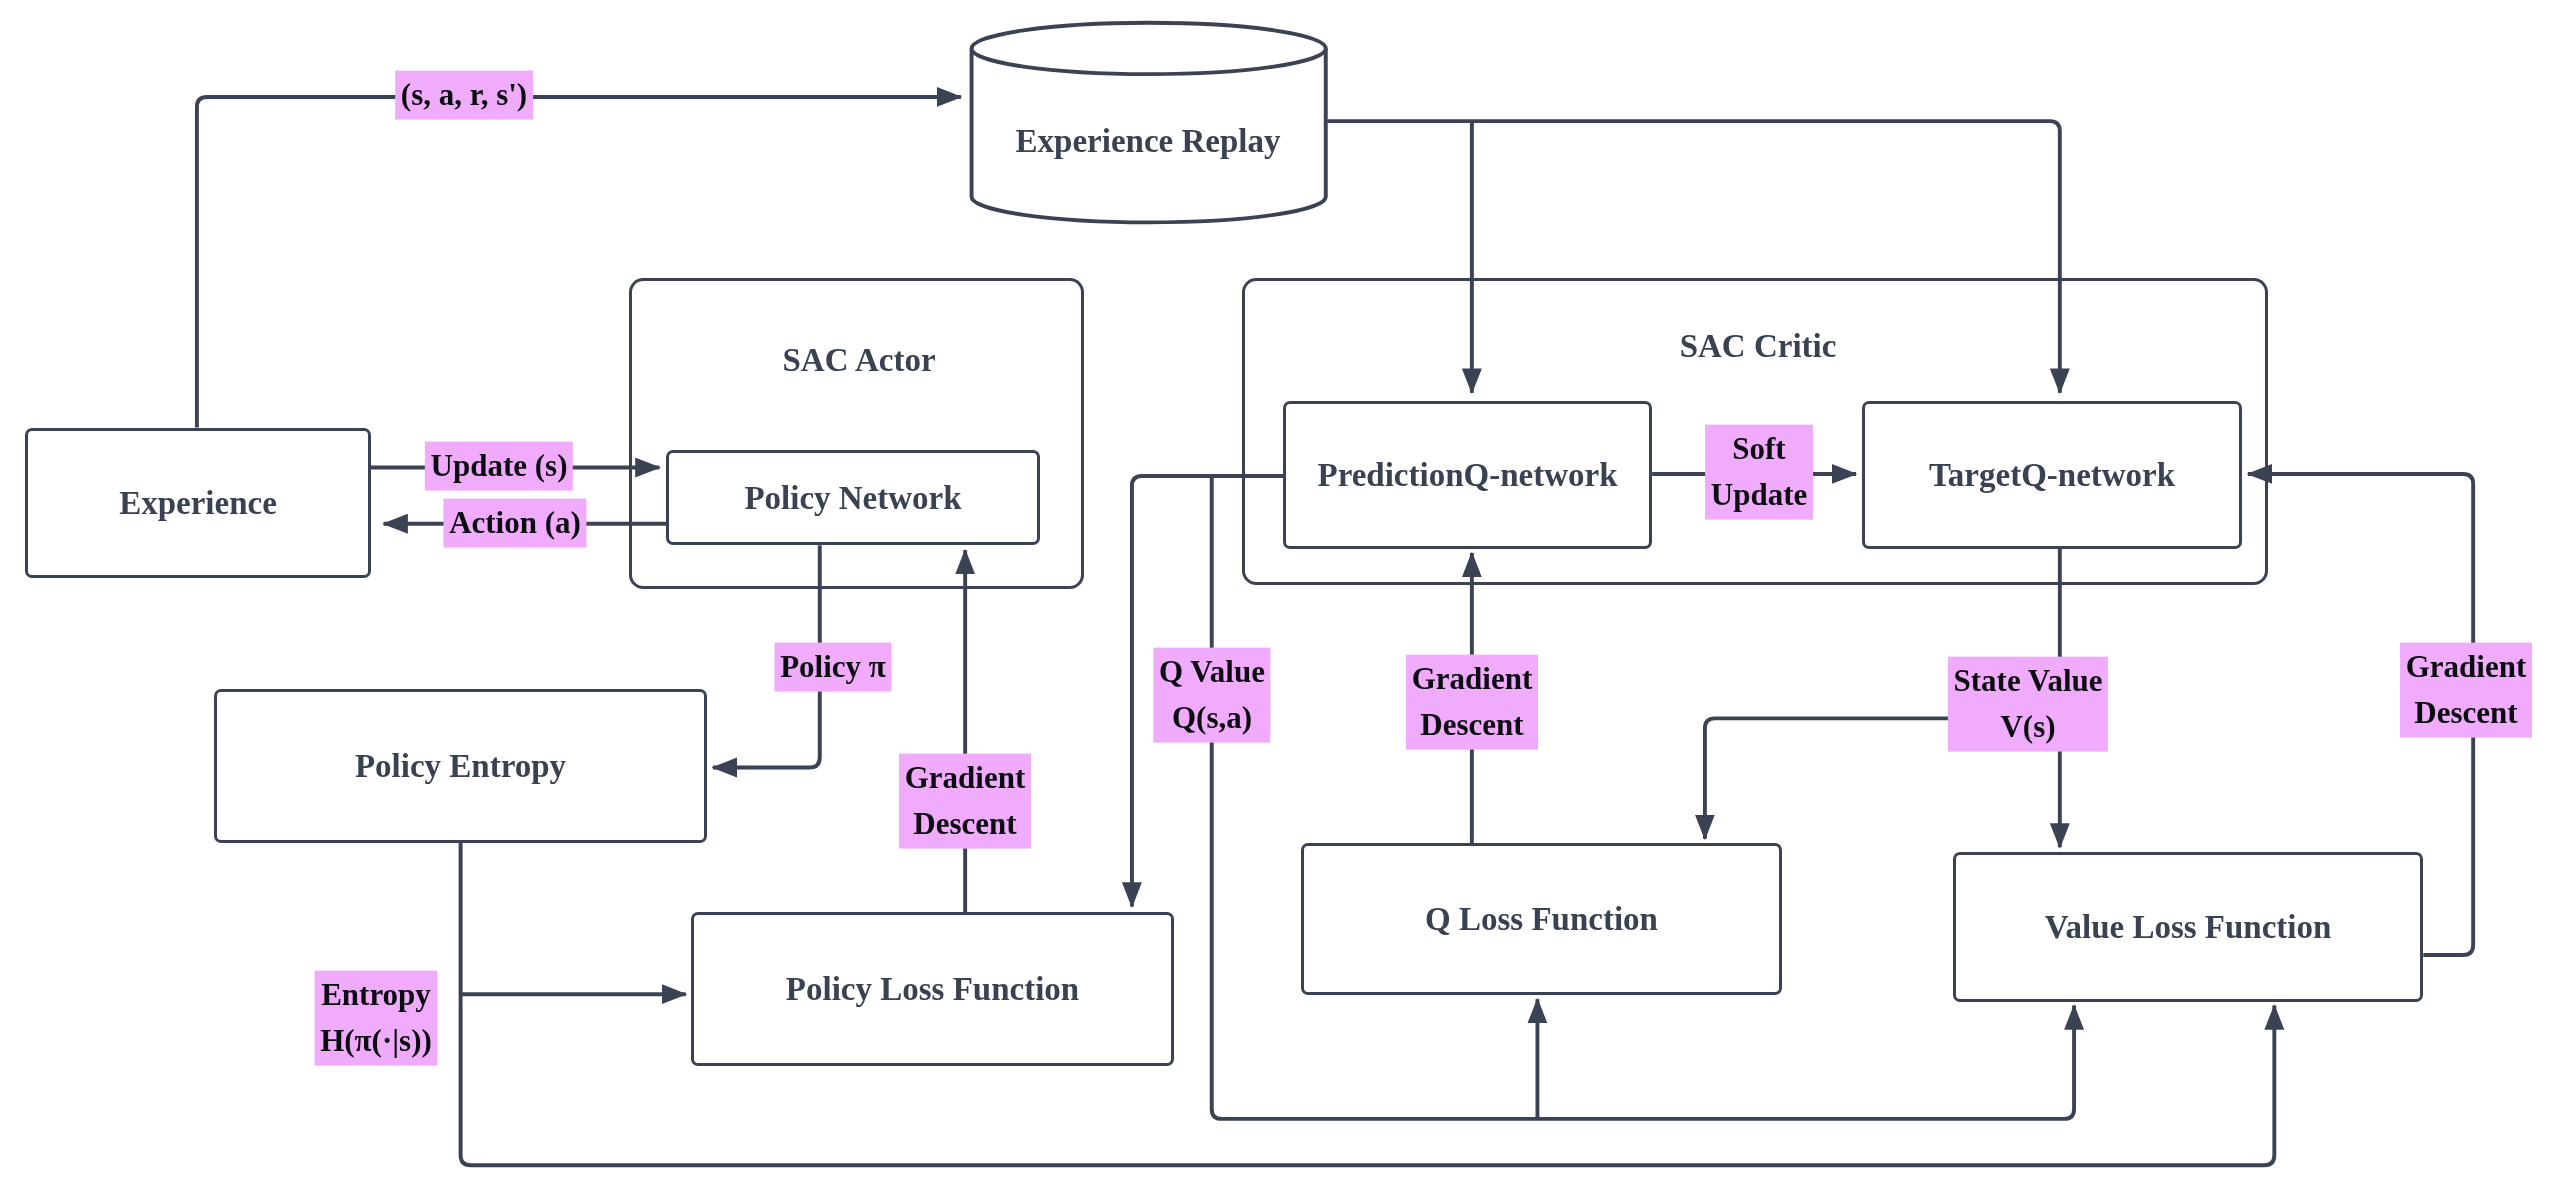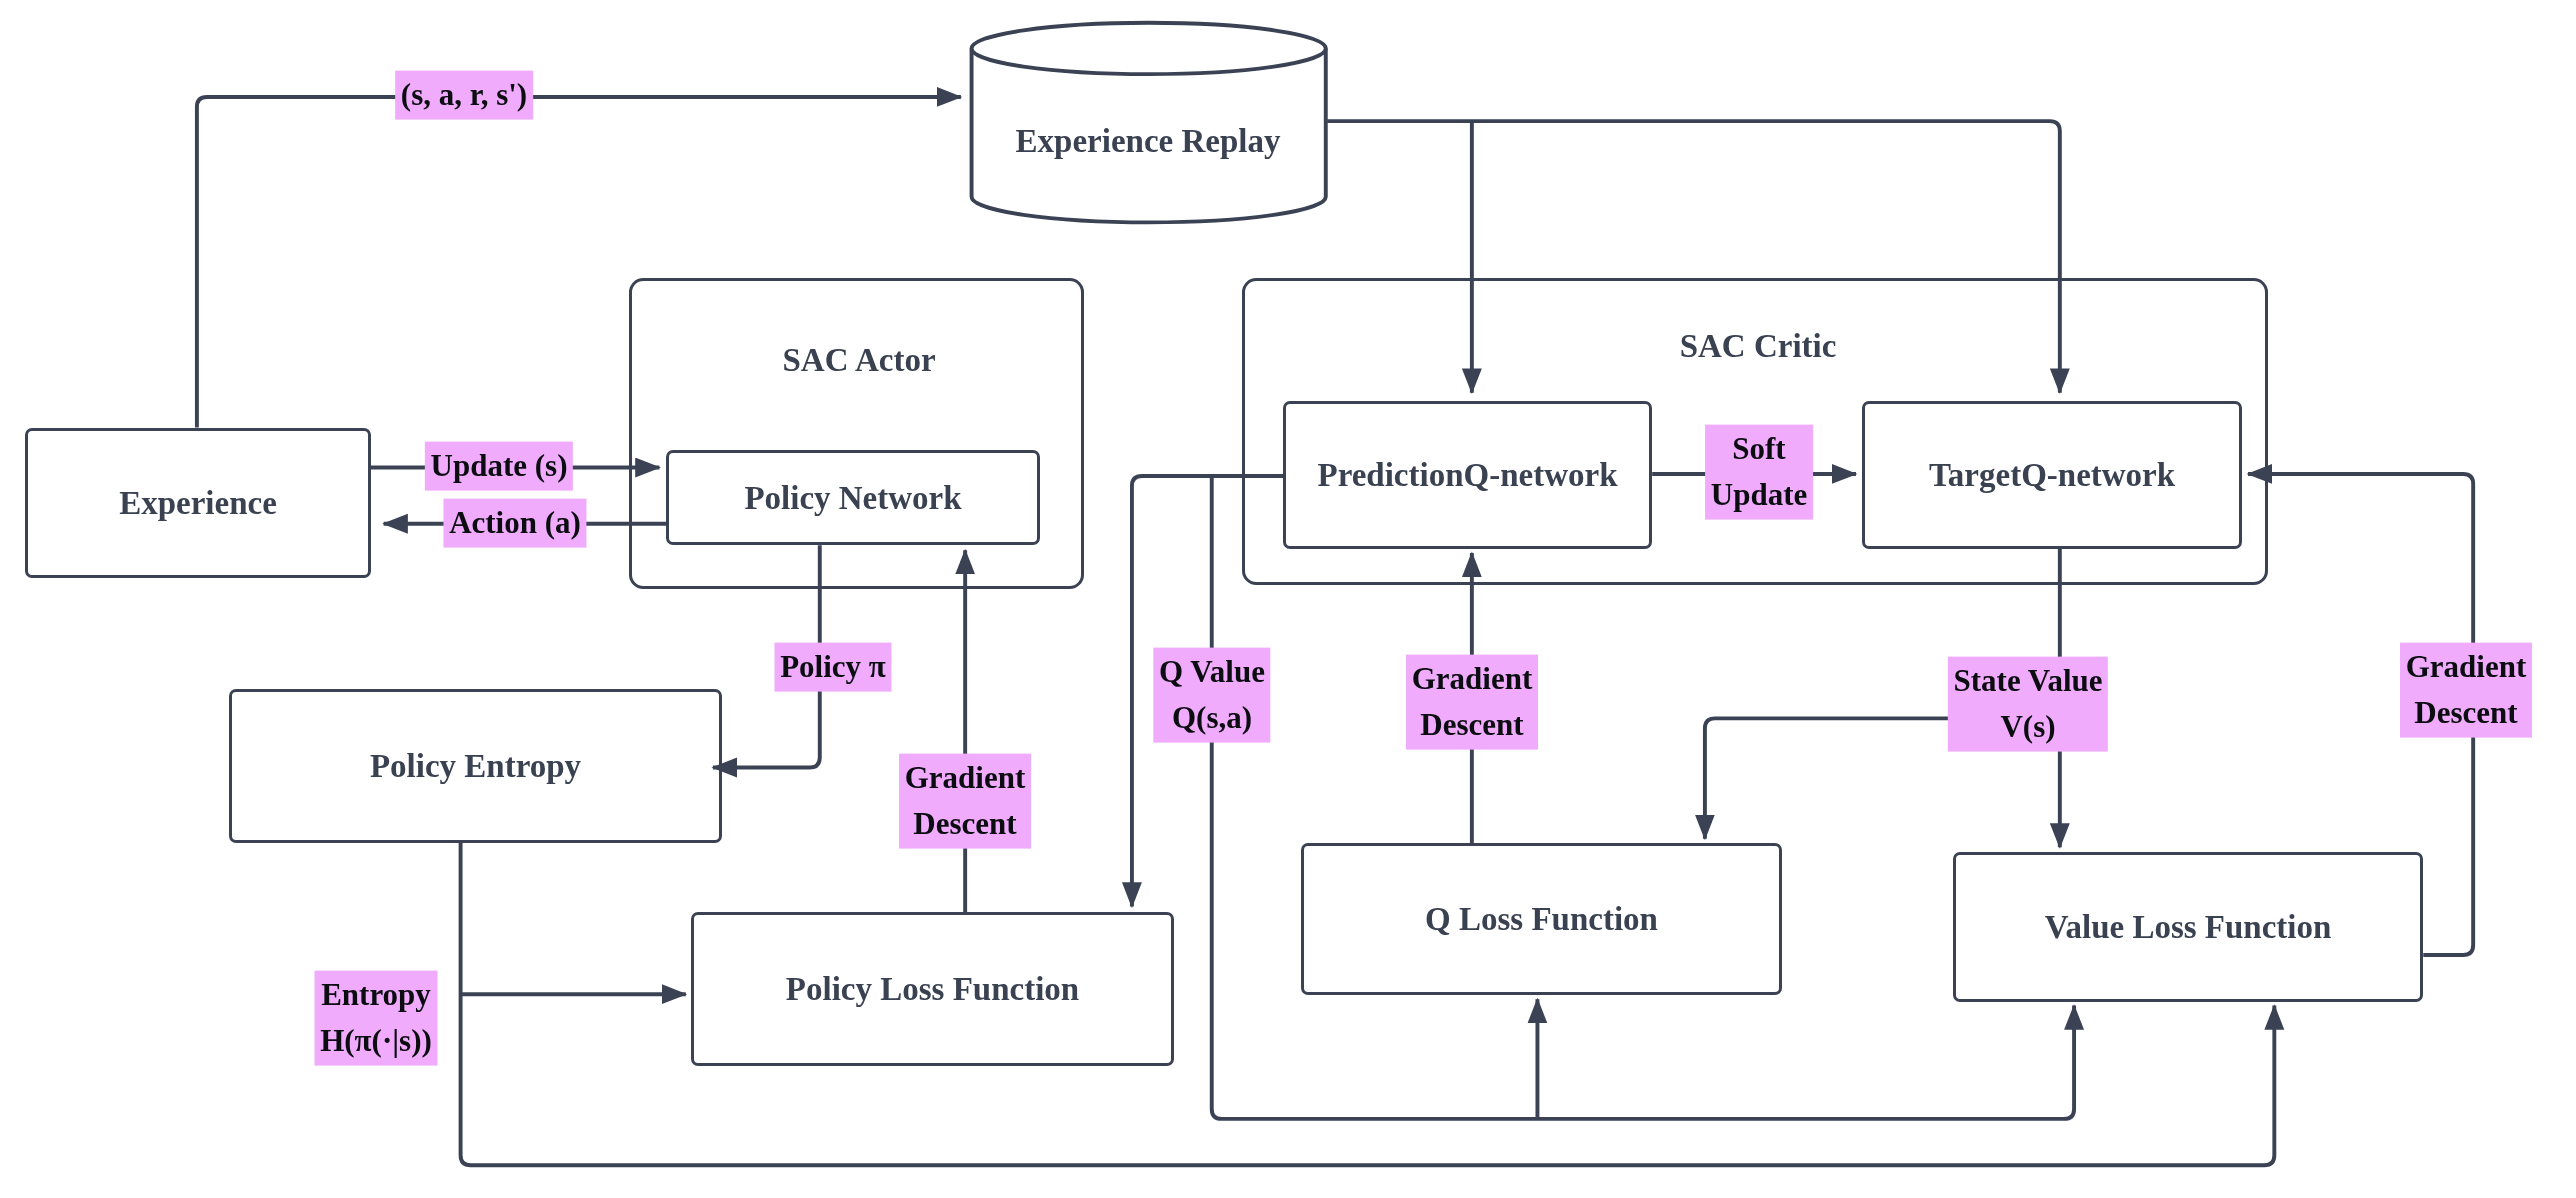--- a/index.html
+++ b/index.html
@@ -55,21 +55,21 @@
   <div class="node" style="left:1283px;top:401px;width:369px;height:148px;">
     <span>Prediction</span>
     <span>Q-network</span>
   </div>
 
   <div class="node" style="left:1862px;top:401px;width:380px;height:148px;">
     <span>Target</span>
     <span>Q-network</span>
   </div>
 
-  <div class="node" style="left:214px;top:689px;width:493px;height:154px;margin-left:15px;">
+  <div class="node" style="left:214px;top:689px;width:493px;height:154px;">
     <span>Policy Entropy</span>
   </div>
 
   <div class="node" style="left:691px;top:912px;width:483px;height:154px;">
     <span>Policy Loss Function</span>
   </div>
 
   <div class="node" style="left:1301px;top:843px;width:481px;height:152px;">
     <span>Q Loss Function</span>
   </div>

